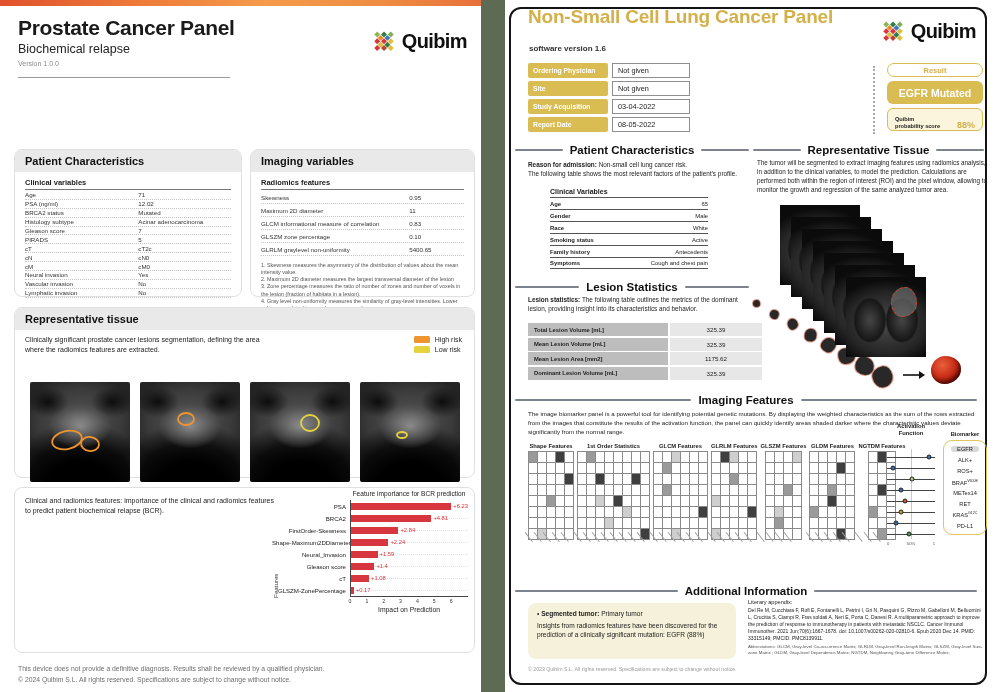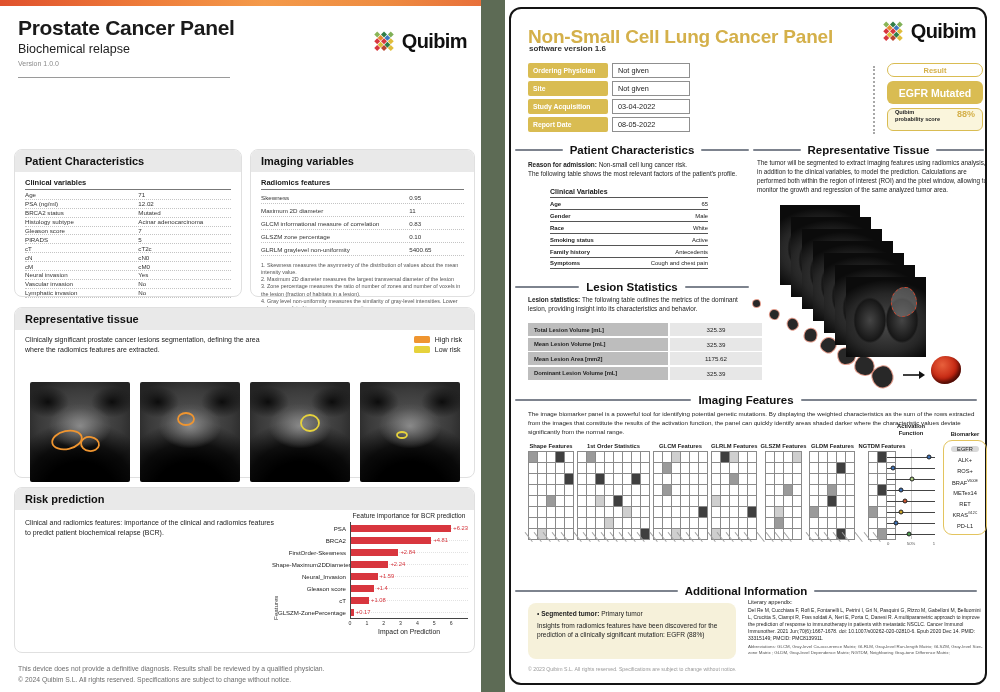--- a/index.html
+++ b/index.html
@@ -87,39 +87,39 @@
   .ctrack::after { content:""; position:absolute; left:0; right:0; top:50%; border-top:1px dotted #e2e2e2; }
   .cbar { height:7px; z-index:1; }
   .cval { font-size:5.8px; margin-left:2px; z-index:1; white-space:nowrap; }
   .caxis { margin-left:78px; position:relative; border-top:1px solid #444; height:10px; }
   .ctick { position:absolute; top:1px; transform:translateX(-50%); font-size:5.2px; color:#333; }
   .xlab { margin-left:78px; text-align:center; font-size:6.8px; color:#222; }
 
   #left-footer { position:absolute; left:18px; top:664px; font-size:6.8px; color:#6e6e6e; line-height:1.55; }
 
   
-  #rp-title { position:absolute; left:23px; top:26px; font-size:19px; font-weight:bold; color:var(--gold,#d4b04a); letter-spacing:-0.2px; }
+  #rp-title { position:absolute; left:23px; top:6px; font-size:19px; font-weight:bold; color:var(--gold,#d4b04a); letter-spacing:-0.2px; }
   #rp-version { position:absolute; left:24px; top:44px; font-size:8px; font-weight:bold; color:#333; }
 
   #ri-grid { position:absolute; left:23px; top:63px; display:flex; gap:16px; }
   .ri-col { display:flex; flex-direction:column; gap:3px; }
   .ri-row { display:flex; gap:4px; }
   .ri-label { width:80px; height:15px; background:var(--gold-fill,#d9bc52); color:#fff; font-weight:bold; font-size:6.8px;
     display:flex; align-items:center; padding-left:5px; border-radius:2px; }
   .ri-value { width:78px; height:15px; background:#fff; border:1px solid #8f8f8f; font-size:7.3px; color:#222;
     display:flex; align-items:center; padding-left:5px; }
   #ri-dotted { position:absolute; left:368px; top:66px; height:68px; border-left:2px dotted #a8a8a8; }
 
   #result-col { position:absolute; left:382px; top:63px; width:96px; }
   #result-label { height:14px; border:1.5px solid var(--gold-fill,#d9bc52); border-radius:7px; color:var(--gold,#d4b04a);
     font-weight:bold; font-size:7.5px; display:flex; align-items:center; justify-content:center; }
   #result-value { margin-top:4px; height:23px; background:var(--gold-fill,#d9bc52); border-radius:6px; color:#fff;
     font-weight:bold; font-size:10.5px; display:flex; align-items:center; justify-content:center; }
   #result-score { margin-top:4px; height:23px; background:var(--gold-pale,#faf5dc); border:1px solid var(--gold-fill,#d9bc52);
-    border-radius:6px; display:flex; align-items:flex-start; justify-content:space-between; padding:0 7px; }
+    border-radius:6px; display:flex; align-items:flex-end; justify-content:space-between; padding:0 7px; }
   #score-label { font-size:5.6px; font-weight:bold; color:#222; line-height:1.25; }
   #score-value { font-size:9px; font-weight:bold; color:var(--gold,#d4b04a); }
 
   .sec-head { position:absolute; display:flex; align-items:center; }
   .sec-line { flex:1; height:2.5px; background:var(--line-gray,#7d838e); border-radius:2px; }
   .sec-title { margin:0 7px; font-size:11.5px; font-weight:bold; color:#111; white-space:nowrap; }
 
   #reason { position:absolute; left:23px; top:160px; width:224px; font-size:6.4px; line-height:1.45; color:#222; }
   #cv-table { position:absolute; left:45px; top:188px; width:158px; }
   #cv-title { font-size:7px; font-weight:bold; padding-bottom:2px; }
@@ -360,21 +360,20 @@
             <div class="mri">
               <svg viewBox="0 0 100 100" class="lesion-layer">
                 <ellipse cx="42" cy="53" rx="5" ry="3" transform="rotate(0 42 53)" fill="none" stroke="#e6d23c" stroke-width="1.8"></ellipse>
               </svg>
             </div>
           </div>
       </div>
     </div>
 
     <div class="card" id="card-rp">
-      <div class="card-head">Risk prediction</div>
       <div class="card-body" style="height:140px">
         <div id="rp-desc">Clinical and radiomics features: importance of the clinical and radiomics features to predict patient biochemical relapse (BCR).</div>
         <div id="chart">
             <div class="ctitle">Feature importance for BCR prediction</div>
             <div class="ylab">Features</div>
             <div class="crow">
               <span class="clab">PSA</span>
               <div class="ctrack">
                 <div class="cbar" style="width: 89%; background: rgb(216, 54, 62);"></div>
                 <span class="cval" style="color: rgb(216, 54, 62);">+6.23</span>

